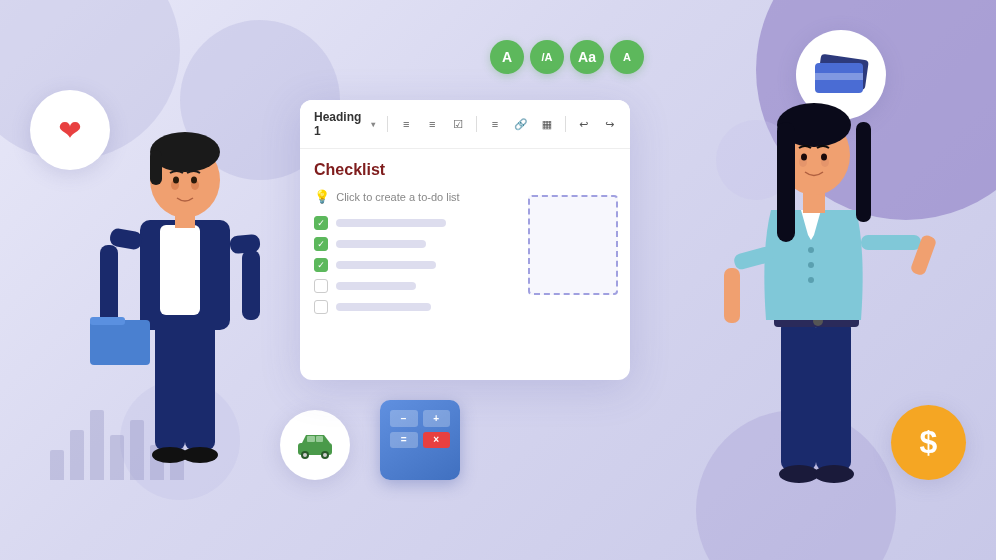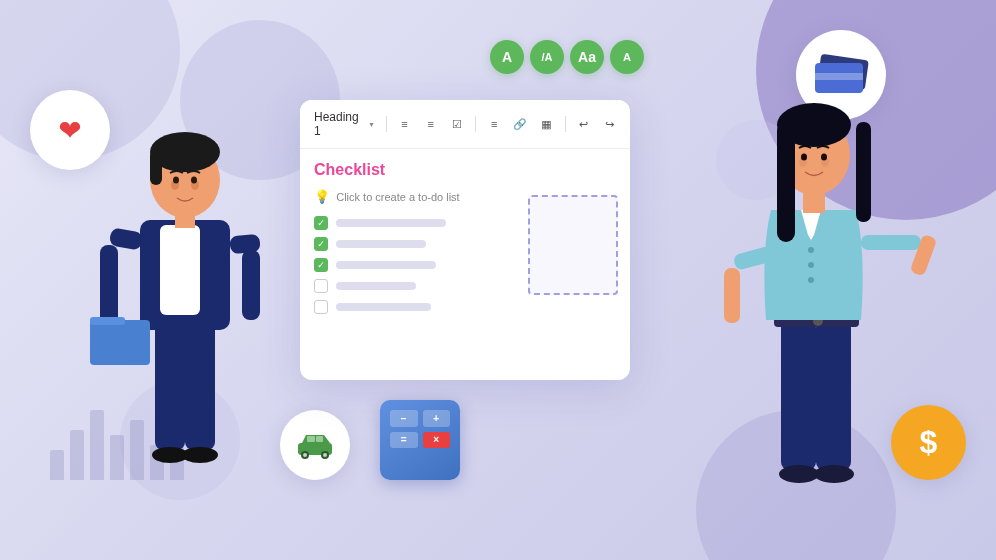--- a/index.html
+++ b/index.html
@@ -119,21 +119,21 @@
       align-items: center;
       padding: 8px 10px;
       border-bottom: 1px solid #eee;
       gap: 6px;
       background: #fff;
     }
 
     .heading-select {
       font-size: 12px;
       color: #333;
-      font-weight: 400;
+      font-weight: 700;
       display: flex;
       align-items: center;
       gap: 6px;
       padding: 2px 4px;
       justify-content: center;
     }
 
     .heading-select .chevron {
       font-size: 8px;
       color: #888;
@@ -155,21 +155,21 @@
       color: #555;
     }
 
     .editor-body {
       padding: 12px 14px;
     }
 
     .checklist-title {
       font-size: 16px;
       font-weight: 700;
-      color: #ec4899;
+      color: #7f1d1d;
       margin-bottom: 10px;
     }
 
     .todo-hint {
       display: flex;
       align-items: center;
       gap: 6px;
       font-size: 11px;
       color: #888;
       margin-bottom: 12px;

